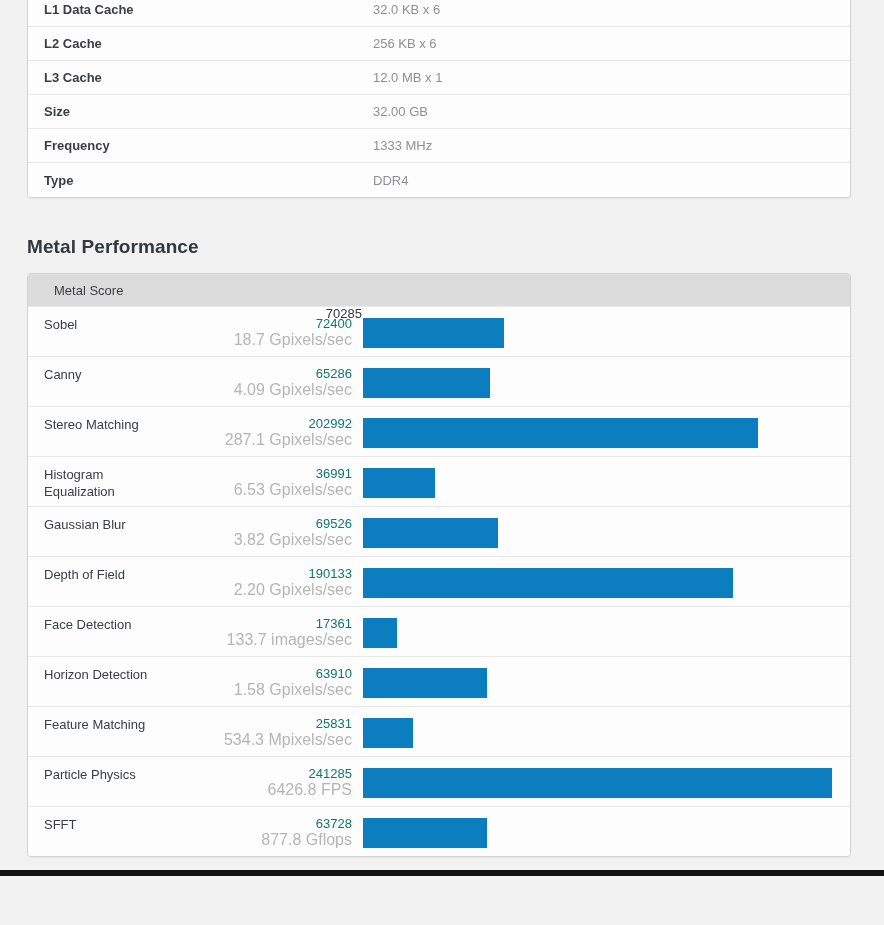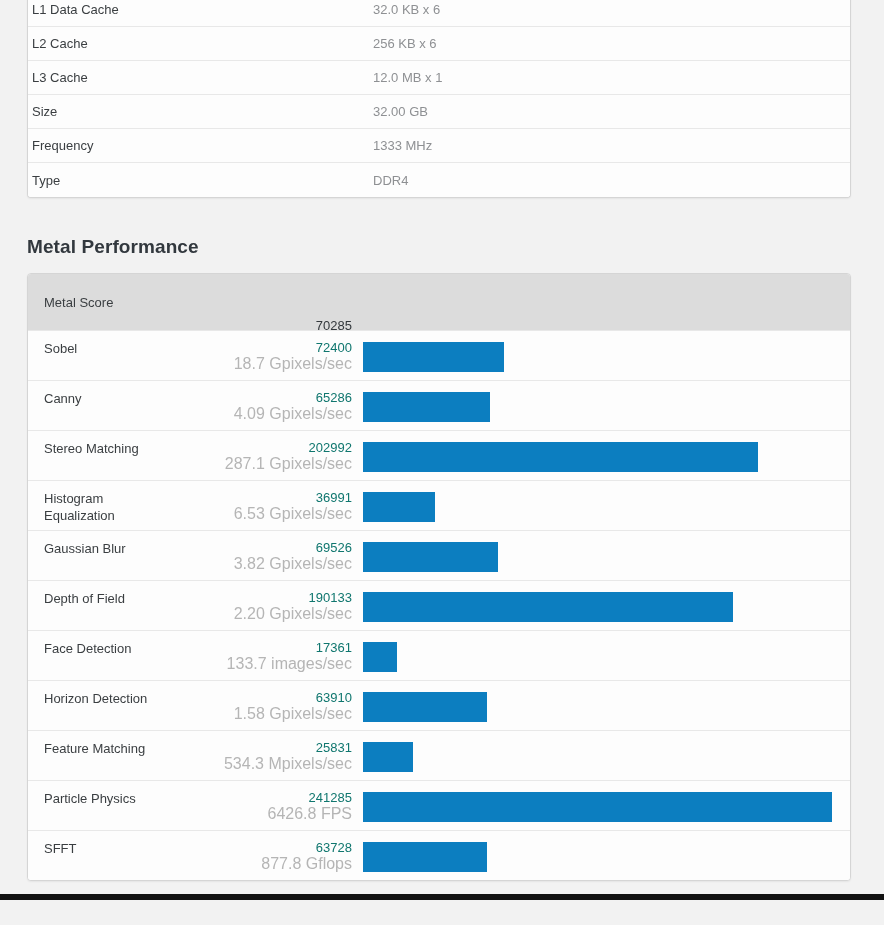--- a/index.html
+++ b/index.html
@@ -22,47 +22,48 @@
   .card-system { margin-top: -7px; border-top: none; border-top-left-radius: 0; border-top-right-radius: 0; }
   .sysrow {
     height: 34px;
     display: flex;
     align-items: center;
     border-bottom: 1px solid #e8e8e8;
     font-size: 13px;
     background: #fdfdfd;
   }
   .sysrow:last-child { border-bottom: none; }
-  .syslabel { width: 345px; padding-left: 4px; color: #3a3e41; }
+  .syslabel { width: 345px; padding-left: 16px; color: #3a3e41; font-weight: bold; }
   .sysvalue { color: #8e9093; }
   .sysheader {
     height: 42px;
     display: flex;
     align-items: center;
     background: #dedede;
     font-size: 13px;
     color: #33383c;
     padding-left: 16px;
   }
   
   h2.section-heading {
     margin: 38px 0 15px 27px;
     font-size: 19px;
     font-weight: 700;
     color: #32383e;
     letter-spacing: 0.1px;
   }
   
   .mheader {
-    height: 56px;
+    height: 32px;
     display: flex;
     align-items: center;
     background: #dcdcdc;
     font-size: 13px;
     color: #33383c;
+    padding-left: 10px;
   }
   .mheader .mname { padding-top: 0; }
   .mrow {
     min-height: 50px;
     display: flex;
     align-items: flex-start;
     padding: 8px 8px 0 0;
     border-top: 1px solid #e8e8e8;
     background: #fdfdfd;
   }

